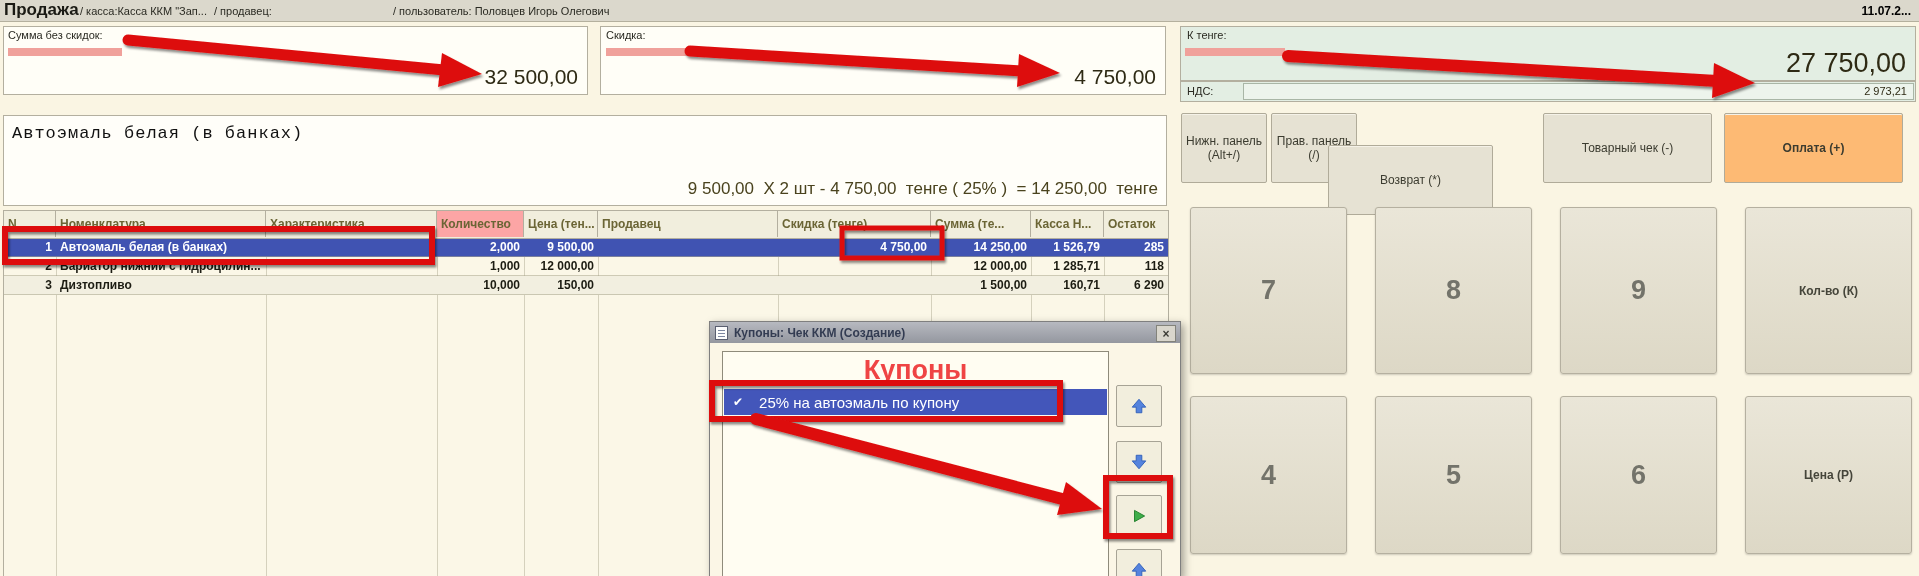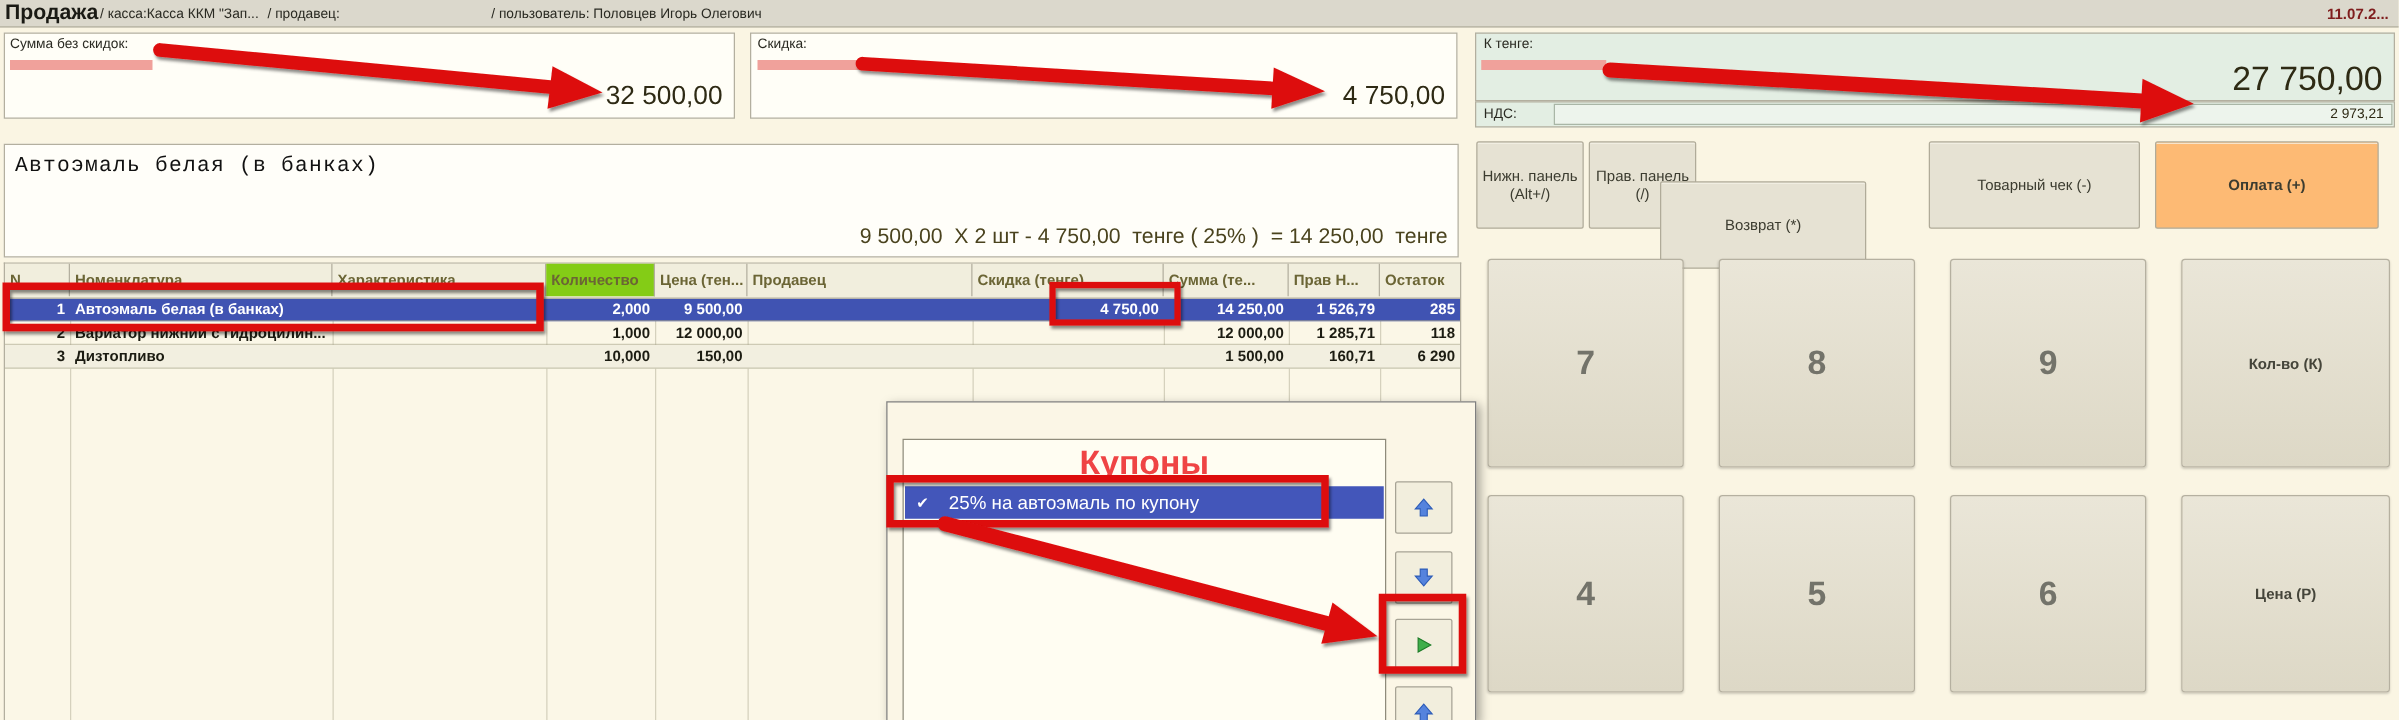--- a/index.html
+++ b/index.html
@@ -10,21 +10,21 @@
     -webkit-font-smoothing:antialiased;
   }
   
   .titlebar{position:absolute;left:0;top:0;width:1919px;height:21px;
     background:#dbd8cc;border-bottom:1px solid #b4b09e;}
   .tb-title{position:absolute;left:4px;top:0;font-size:17px;font-weight:bold;color:#1a1a14;}
   .tb-small{position:absolute;top:5px;font-size:11px;color:#2a2a22;}
   .tb-kassa{left:80px;}
   .tb-seller{left:214px;}
   .tb-user{left:393px;}
-  .tb-date{position:absolute;right:8px;top:4px;font-size:12px;font-weight:bold;color:#7f1d1d;}
+  .tb-date{position:absolute;right:8px;top:4px;font-size:12px;font-weight:bold;color:#000000;}
   
   .tot-box{position:absolute;top:26px;height:67px;background:#fffef7;border:1px solid #b3af9f;}
   .tot-box .lbl{position:absolute;left:4px;top:2px;font-size:11px;color:#2a2a22;}
   .pink-bar{position:absolute;left:4px;top:21px;height:8px;background:#f0a19b;}
   .tot-val{position:absolute;right:9px;bottom:5px;font-size:21px;color:#2e2a14;}
   .box-sum{left:3px;width:583px;}
   .box-disc{left:600px;width:564px;}
   .box-pay{left:1180px;top:26px;width:734px;height:53px;position:absolute;
     background:#e3eee3;border:1px solid #b3af9f;}
   .box-pay .lbl{position:absolute;left:6px;top:2px;font-size:11px;color:#2a2a22;}
@@ -50,21 +50,21 @@
   .calc-line{position:absolute;right:8px;bottom:6px;font-size:17px;color:#4a431e;white-space:pre;}
   
   .table-area{position:absolute;left:3px;top:210px;width:1164px;height:366px;
     border:1px solid #b3af9f;border-bottom:none;background:#fbf7e7;}
   .colline{position:absolute;top:0;bottom:0;width:0;border-right:1px solid #d5d1bd;z-index:0;}
   .thead{position:absolute;left:0;top:0;width:100%;height:27px;background:#f1eedd;
     border-bottom:1px solid #b3af9f;z-index:2;}
   .th{position:absolute;top:0;height:26px;line-height:26px;padding-left:4px;box-sizing:border-box;
     font-size:12px;font-weight:bold;color:#6b6535;border-right:1px solid #b3af9f;
     overflow:hidden;white-space:nowrap;}
-  .th.qty{background:#84cc16;}
+  .th.qty{background:#fca5a5;}
   .trow{position:absolute;left:0;width:100%;height:19px;z-index:1;
     border-bottom:1px solid rgba(170,165,140,.55);box-sizing:border-box;}
   .trow.sel{background:#4053b2;}
   .td{position:absolute;top:0;height:18px;line-height:18px;box-sizing:border-box;
     font-size:12px;font-weight:bold;color:#1c1c12;overflow:hidden;white-space:nowrap;padding:0 4px;}
   .trow.sel .td{color:#fff;}
   .td.num{text-align:right;}
   
   .c0{left:0;width:52px;}   .c1{left:52px;width:210px;} .c2{left:262px;width:171px;}
   .c3{left:433px;width:87px;}.c4{left:520px;width:74px;} .c5{left:594px;width:180px;}
@@ -161,21 +161,21 @@
 
   <div class="thead">
     <div class="th c0">N</div>
     <div class="th c2">Характеристика</div>
     <div class="th c1">Номенклатура</div>
     <div class="th c3 qty">Количество</div>
     <div class="th c4">Цена (тен...</div>
     <div class="th c5">Продавец</div>
     <div class="th c6">Скидка (тенге)</div>
     <div class="th c7">Сумма (те...</div>
-    <div class="th c8">Прав Н...</div>
+    <div class="th c8">Касса Н...</div>
     <div class="th c9">Остаток</div>
   </div>
 
   <div class="trow sel" style="top:27px;">
     <div class="td c0 num">1</div>
     <div class="td c1">Автоэмаль белая (в банках)</div>
     <div class="td c2"></div>
     <div class="td c3 num">2,000</div>
     <div class="td c4 num">9 500,00</div>
     <div class="td c5"></div>
@@ -229,20 +229,25 @@
     <span class="digit">5</span>
   </div>
 <div class="npad" style="left:1560px;top:396px;width:155px;height:156px;">
     <span class="digit">6</span>
   </div>
 <div class="npad" style="left:1745px;top:396px;width:165px;height:156px;">
     <span class="fn">Цена (Р)</span>
   </div>
 
 <div class="dlg">
+  <div class="dlg-tb">
+    <span class="dlg-ico"></span>
+    <span class="dlg-title">Купоны: Чек ККМ (Создание)</span>
+    <span class="dlg-close">×</span>
+  </div>
   <div class="dlg-panel">
     <div class="dlg-head">Купоны</div>
     <div class="coupon-item">
       <span class="coupon-check">✔</span>
       <span class="coupon-text">25% на автоэмаль по купону</span>
     </div>
   </div>
   <div class="dlg-btn" style="top:63px;">
     <svg width="18" height="18" viewBox="0 0 16 16">
         <path d="M8 2 L14 9 H10.5 V14 H5.5 V9 H2 Z" fill="#5583dd" stroke="#2d5cb8" stroke-width="0.8"></path>

